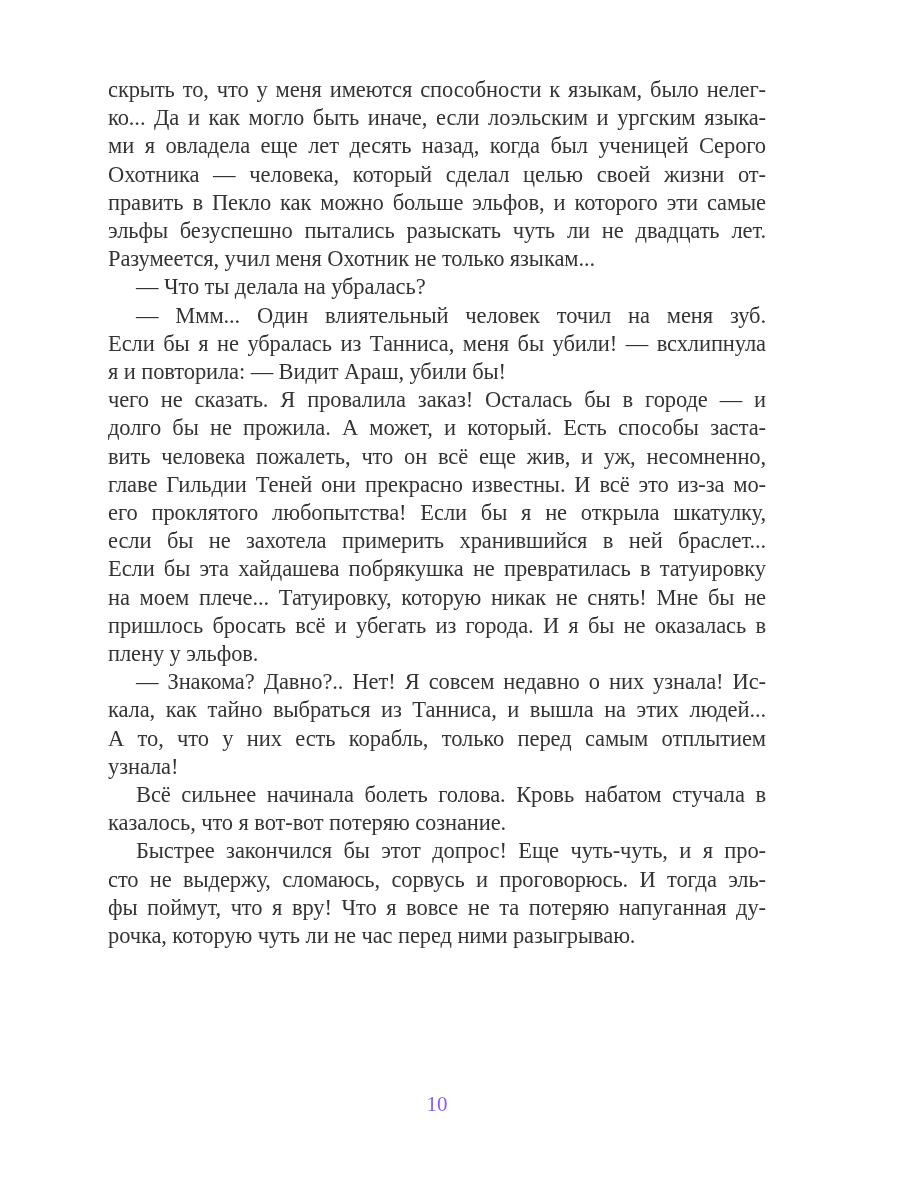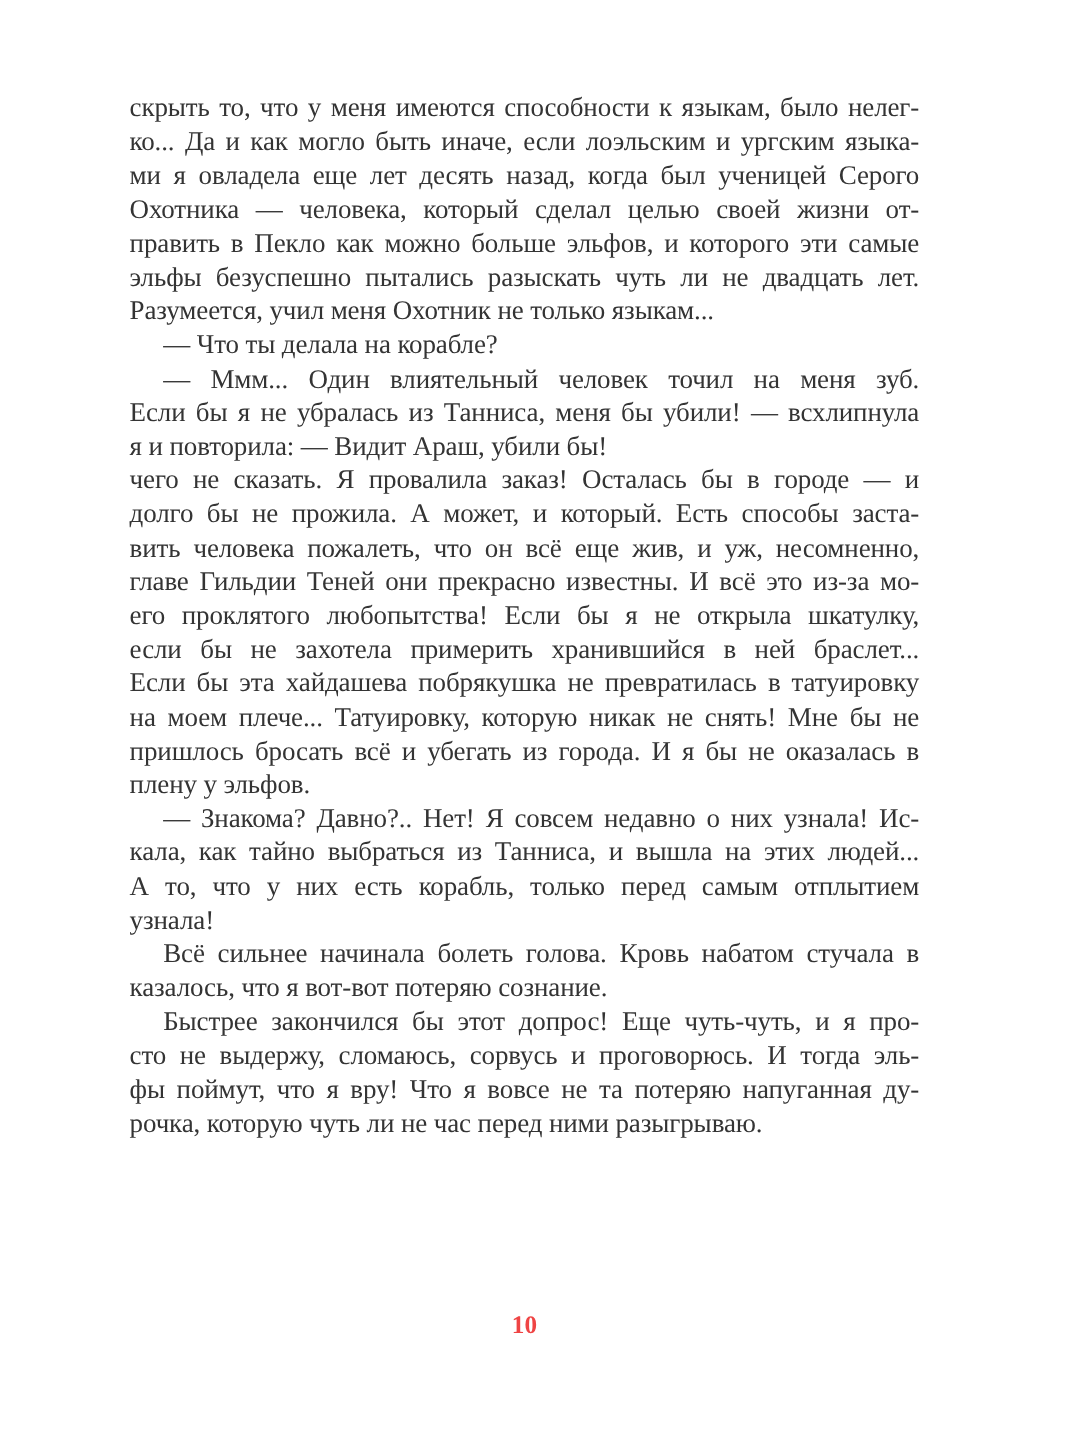--- a/index.html
+++ b/index.html
@@ -38,41 +38,40 @@
   .line.indent {
     padding-left: 28px;
   }
   .page-number {
     position: absolute;
     top: 1092px;
     left: 108px;
     width: 658px;
     text-align: center;
     font-size: 21px;
-    color: #ef4444;
-    font-weight: bold;
+    color: #8b5cf6;
   }
 </style>
 </head>
 <body>
 
 <div class="page">
   <div class="text-block">
 
   <div class="para">
         <div class="line just">скрыть то, что у меня имеются способности к языкам, было нелег-</div>
         <div class="line just">ко... Да и как могло быть иначе, если лоэльским и ургским языка-</div>
         <div class="line just">ми я овладела еще лет десять назад, когда был ученицей Серого</div>
         <div class="line just">Охотника — человека, который сделал целью своей жизни от-</div>
         <div class="line just">править в Пекло как можно больше эльфов, и которого эти самые</div>
         <div class="line just">эльфы безуспешно пытались разыскать чуть ли не двадцать лет.</div>
         <div class="line">Разумеется, учил меня Охотник не только языкам...</div>
       </div>
       <div class="para">
-        <div class="line indent">— Что ты делала на корабле?</div>
+        <div class="line indent">— Что ты делала на убралась?</div>
       </div>
       <div class="para">
         <div class="line just indent">— Ммм... Один влиятельный человек точил на меня зуб.</div>
         <div class="line just">Если бы я не убралась из Танниса, меня бы убили! — всхлипнула</div>
         <div class="line">я и повторила: — Видит Араш, убили бы!</div>
       </div>
       <div class="para">
         <div class="line just">чего не сказать. Я провалила заказ! Осталась бы в городе — и</div>
         <div class="line just">долго бы не прожила. А может, и который. Есть способы заста-</div>
         <div class="line just">вить человека пожалеть, что он всё еще жив, и уж, несомненно,</div>

